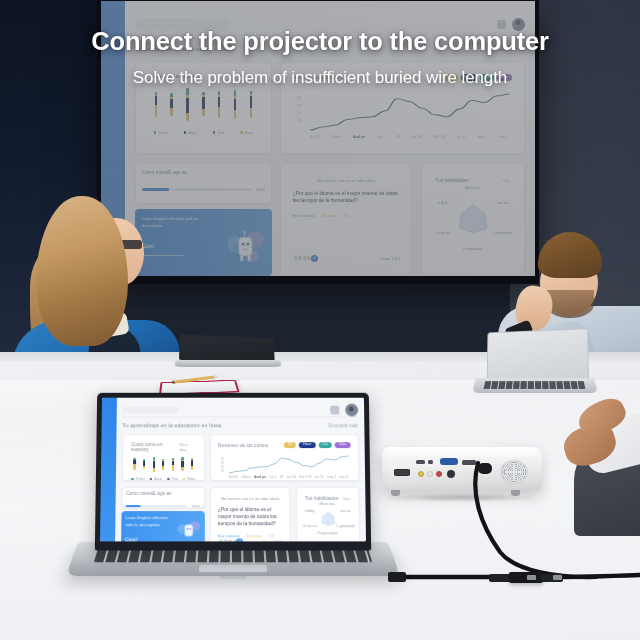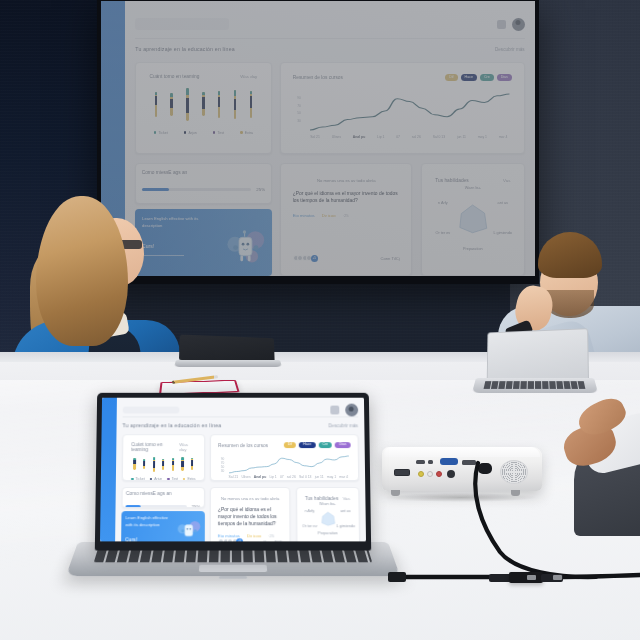--- a/index.html
+++ b/index.html
@@ -844,14 +844,16 @@
   <div class="coup-chip chip-a"></div>
   <div class="coup-chip chip-b"></div>
 
   <div class="person p-front">
     <div class="f-shoulder"></div>
     <div class="f-sleeve"></div>
     <div class="f-hand1"></div>
     <div class="f-hand2"></div>
   </div>
 
+  <div class="caption-main">Connect the projector to the computer</div>
+  <div class="caption-sub">Solve the problem of insufficient buried wire length</div>
 
 </div>
 
 </body></html>

